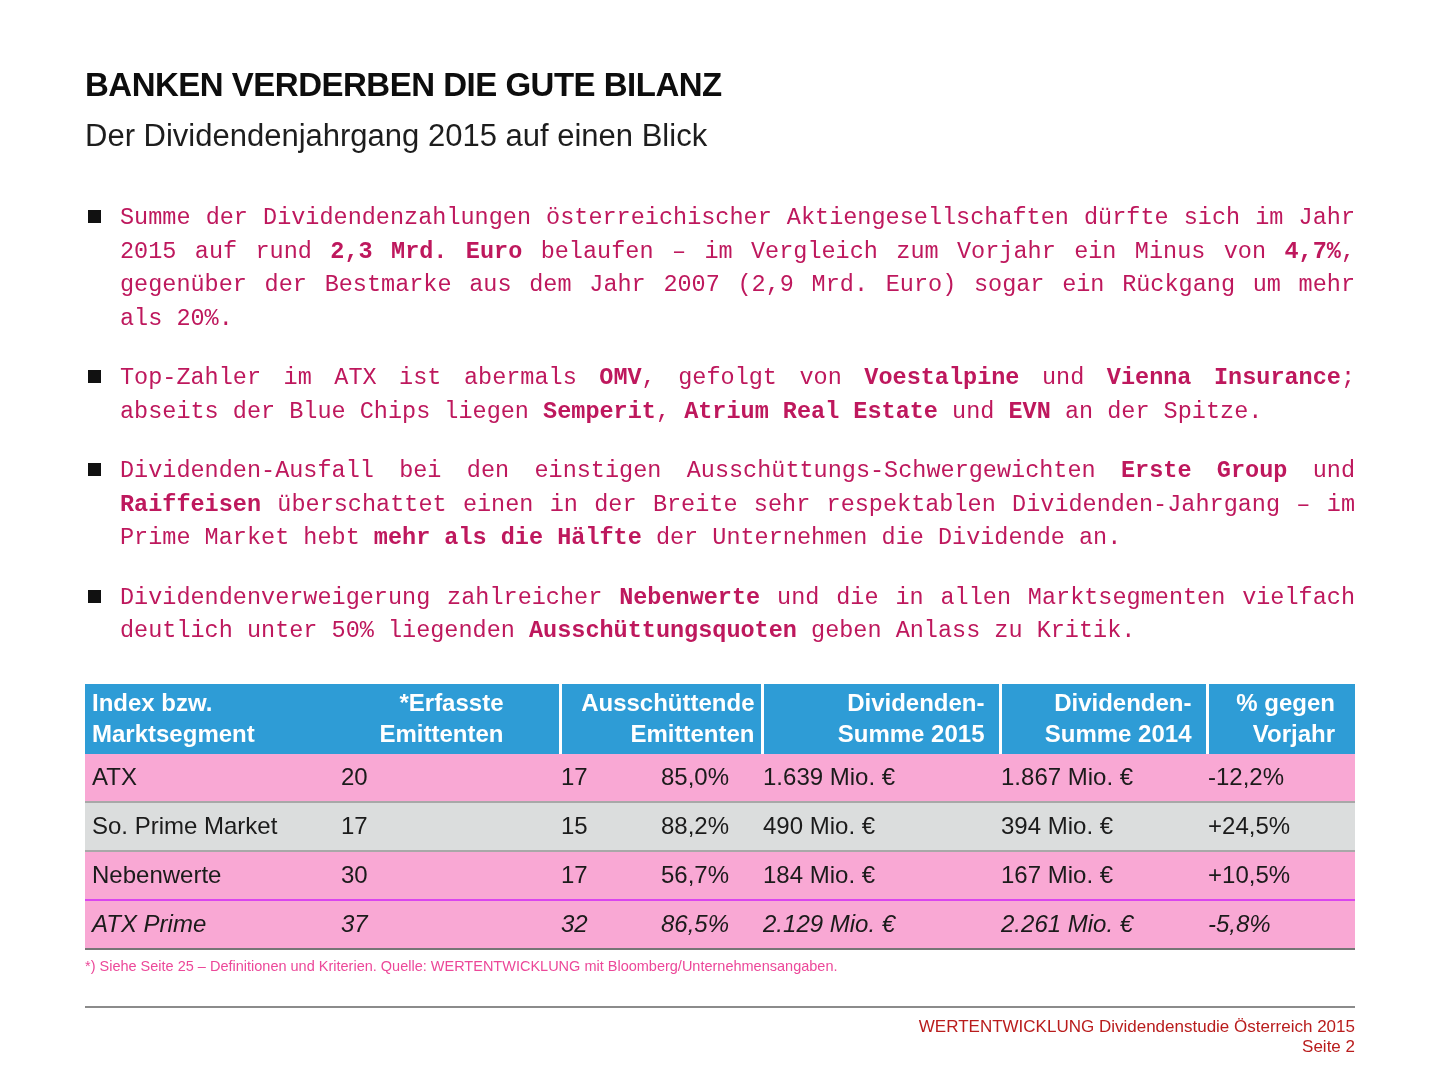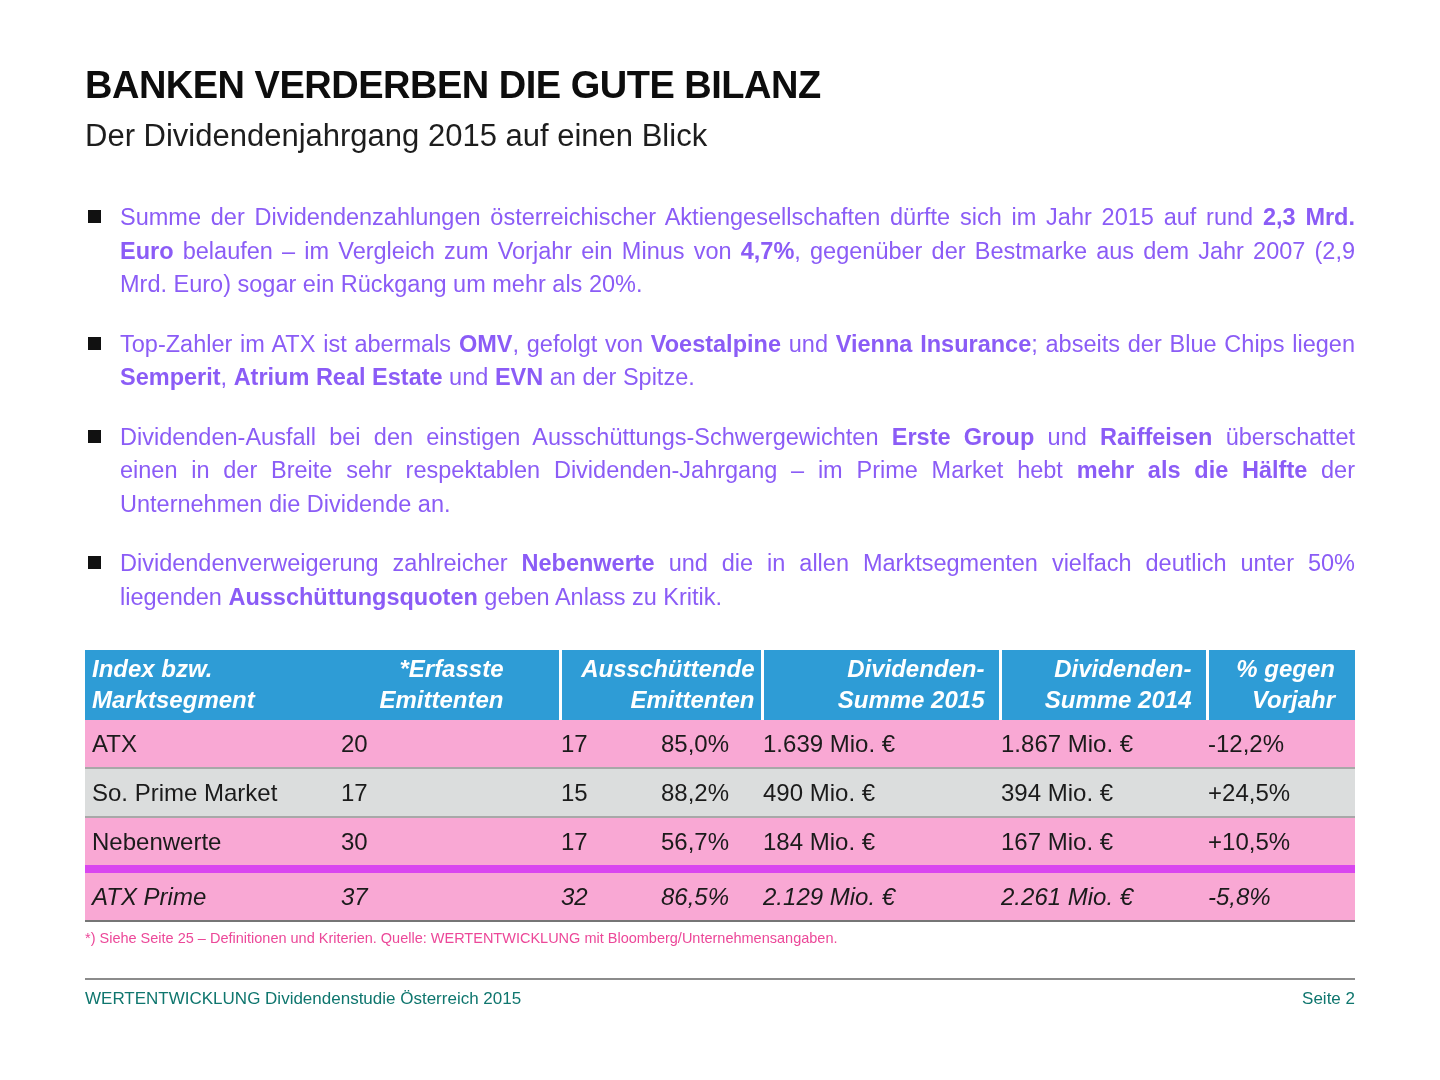--- a/index.html
+++ b/index.html
@@ -6,77 +6,77 @@
   body {
     width: 1440px; height: 1080px; overflow: hidden;
     font-family: "Liberation Sans", "DejaVu Sans", sans-serif;
     color: #1a1a1a;
   }
   .page {
     position: relative; width: 1440px; height: 1080px;
     box-sizing: border-box; padding: 62px 85px 0 85px;
   }
   h1.title {
-    margin: 0; font-size: 38px; line-height: 46px;
+    margin: 0; font-size: 33px; line-height: 46px;
     font-weight: 800; letter-spacing: -0.5px; color: #0d0d0d;
     font-stretch: condensed; white-space: nowrap;
   }
   .subtitle {
     margin-top: 9px; font-size: 31px; line-height: 38px;
     font-weight: 400; color: #1d1d1d;
   }
   ul.bullets { list-style: none; margin: 46px 0 0 0; padding: 0; }
   ul.bullets li { display: flex; margin-bottom: 26px; }
   .marker {
     flex: 0 0 13px; width: 13px; height: 13px; background: #111;
     margin: 9px 19px 0 3px;
   }
   .btext {
     flex: 1; font-size: 23.5px; line-height: 33.5px;
-    text-align: justify; color: #8b5cf6;
+    text-align: justify; color: #be185d; font-family: Liberation Mono, monospace;
   }
   .btext b { font-weight: 700; }
 
   table.divtable {
     width: 1270px; margin-top: 36px;
     border-collapse: collapse; table-layout: fixed;
     border-bottom: 2px solid #767676;
   }
   .divtable th {
     background: var(--blue, #2E9CD6); color: #ffffff;
     font-weight: 700; font-size: 24px; line-height: 31px;
     white-space: pre-line; vertical-align: middle;
-    padding-top: 3px; padding-bottom: 5px; text-align: right; font-style: italic;
+    padding-top: 3px; padding-bottom: 5px; text-align: right;
   }
   .divtable th.sep { border-right: 3px solid #ffffff; }
   .divtable td {
     font-size: 24px; height: 45px; vertical-align: middle;
     color: #1b1b1b;
   }
   .c1 { text-align: left !important; padding-left: 7px; }
   .c2 { padding-right: 55px; }
   .c3 { padding-right: 30px; }
   .c4, .c34 { padding-right: 6px; }
   .c5 { padding-right: 14px; }
   .c6 { padding-right: 14px; }
   .c7 { padding-right: 20px; }
   tbody tr { border-top: 2px solid #a8a8a8; background: #f9a8d4; }
   tbody tr:first-child { border-top: none; }
   tbody tr.row-alt, tbody tr.row-total { background: var(--shade, #DBDDDD); }
   tbody tr.row-total td { font-weight: 700; }
-  tbody tr.row-memo { border-top: 8px solid #d946ef; }
+  tbody tr.row-memo { border-top: 2px solid #d946ef; }
   tbody tr.row-memo td { font-style: italic; }
 
   .footnote {
     margin-top: 7px; font-size: 14.5px; line-height: 19px; color: #ec4899;
   }
   footer.pagefooter {
     display: flex; justify-content: space-between; align-items: flex-end;
     margin-top: 30px; border-top: 2px solid #8b8b8b; padding-top: 9px;
-    font-size: 17px; color: #0f766e;
+    font-size: 17px; color: #b91c1c; flex-direction: column;
   }
 </style>
 </head>
 <body>
 
 <div class="page">
 
   <header>
     <h1 class="title">BANKEN VERDERBEN DIE GUTE BILANZ</h1>
     <div class="subtitle">Der Dividendenjahrgang 2015 auf einen Blick</div>

